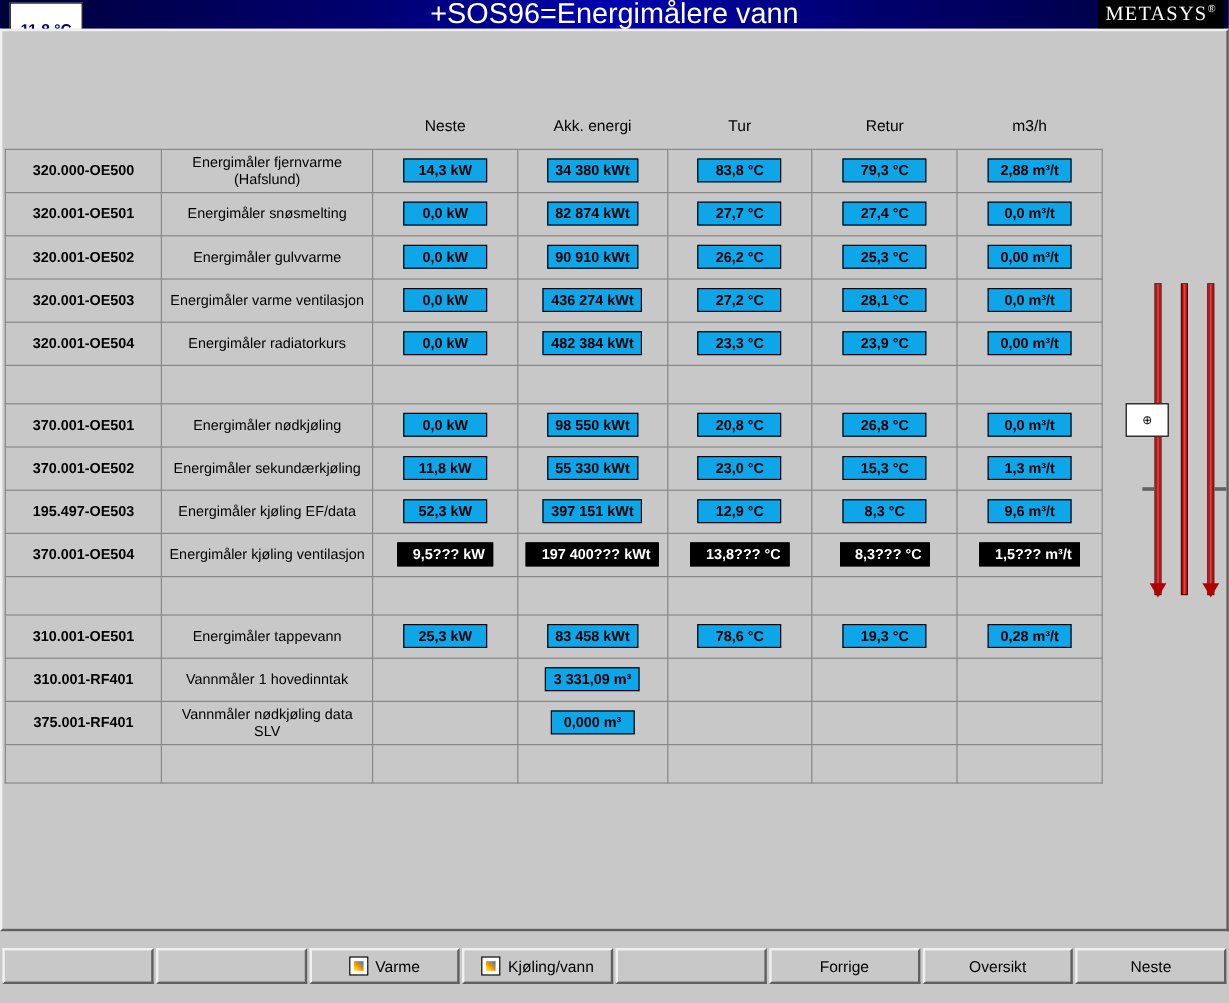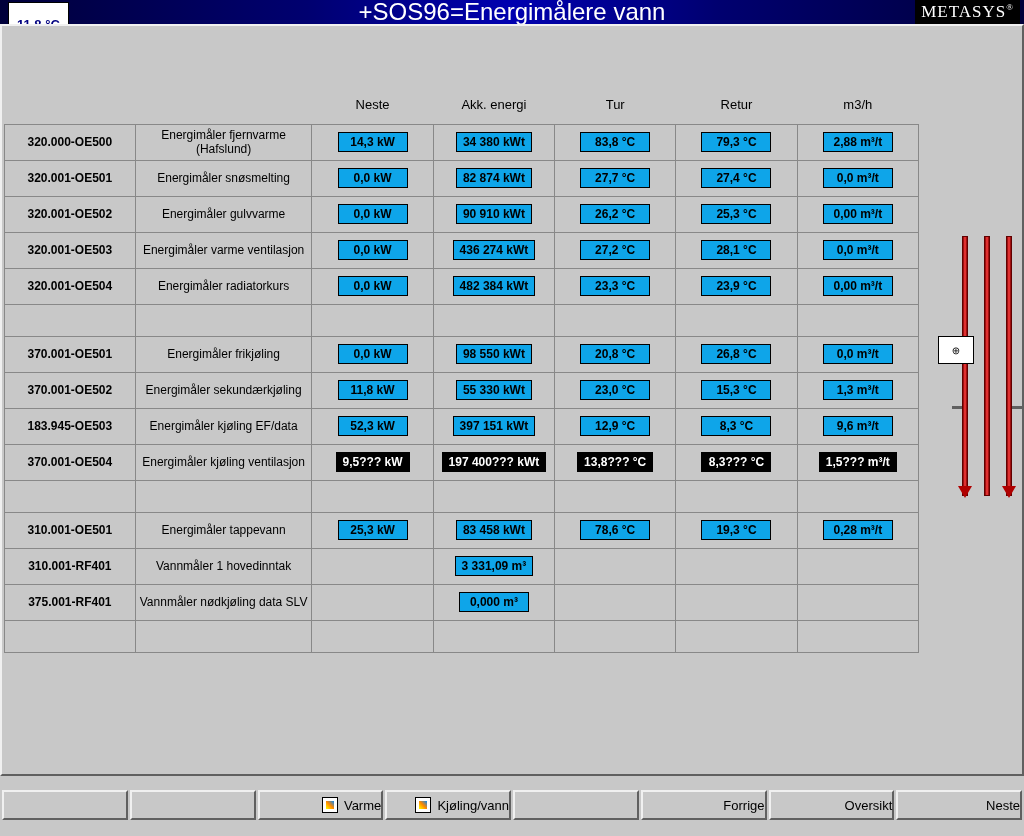--- a/index.html
+++ b/index.html
@@ -97,20 +97,21 @@
     border: 1px solid #000;
     padding: 2px 6px;
     min-width: 70px;
     font-size: 12px;
     font-weight: bold;
     white-space: nowrap;
   }
   .value-box.dark {
     background: #000;
     color: #fff;
+    padding-left: 12px;
   }
 
   
   .pipes {
     position: absolute;
     right: 4px;
     top: 210px;
     width: 60px;
     height: 260px;
   }
@@ -165,21 +166,21 @@
     gap: 2px;
     padding: 0 2px;
   }
   .btn-slot {
     flex: 1;
     border: 2px solid;
     border-color: #f0f0f0 #606060 #606060 #f0f0f0;
     background: #c8c8c8;
     display: flex;
     align-items: center;
-    justify-content: flex-end;
+    justify-content: center;
     font-size: 13px;
     gap: 6px;
     cursor: pointer;
   }
   .btn-slot.empty { cursor: default; }
   .btn-icon {
     width: 16px; height: 16px;
     background: #fff;
     border: 1px solid #000;
     position: relative;
@@ -268,38 +269,38 @@
           <td></td>
           <td></td>
           <td></td>
           <td></td>
           <td></td>
           <td></td>
           <td></td>
         </tr>
         <tr>
           <td class="col-id">370.001-OE501</td>
-          <td class="col-desc">Energimåler frikjøling</td>
+          <td class="col-desc">Energimåler nødkjøling</td>
           <td class="col-val"><span class="value-box">0,0 kW</span></td>
           <td class="col-val"><span class="value-box">98 550 kWt</span></td>
           <td class="col-val"><span class="value-box">20,8 °C</span></td>
           <td class="col-val"><span class="value-box">26,8 °C</span></td>
           <td class="col-val"><span class="value-box">0,0 m³/t</span></td>
         </tr>
         <tr>
           <td class="col-id">370.001-OE502</td>
           <td class="col-desc">Energimåler sekundærkjøling</td>
           <td class="col-val"><span class="value-box">11,8 kW</span></td>
           <td class="col-val"><span class="value-box">55 330 kWt</span></td>
           <td class="col-val"><span class="value-box">23,0 °C</span></td>
           <td class="col-val"><span class="value-box">15,3 °C</span></td>
           <td class="col-val"><span class="value-box">1,3 m³/t</span></td>
         </tr>
         <tr>
-          <td class="col-id">183.945-OE503</td>
+          <td class="col-id">195.497-OE503</td>
           <td class="col-desc">Energimåler kjøling EF/data</td>
           <td class="col-val"><span class="value-box">52,3 kW</span></td>
           <td class="col-val"><span class="value-box">397 151 kWt</span></td>
           <td class="col-val"><span class="value-box">12,9 °C</span></td>
           <td class="col-val"><span class="value-box">8,3 °C</span></td>
           <td class="col-val"><span class="value-box">9,6 m³/t</span></td>
         </tr>
         <tr>
           <td class="col-id">370.001-OE504</td>
           <td class="col-desc">Energimåler kjøling ventilasjon</td>

